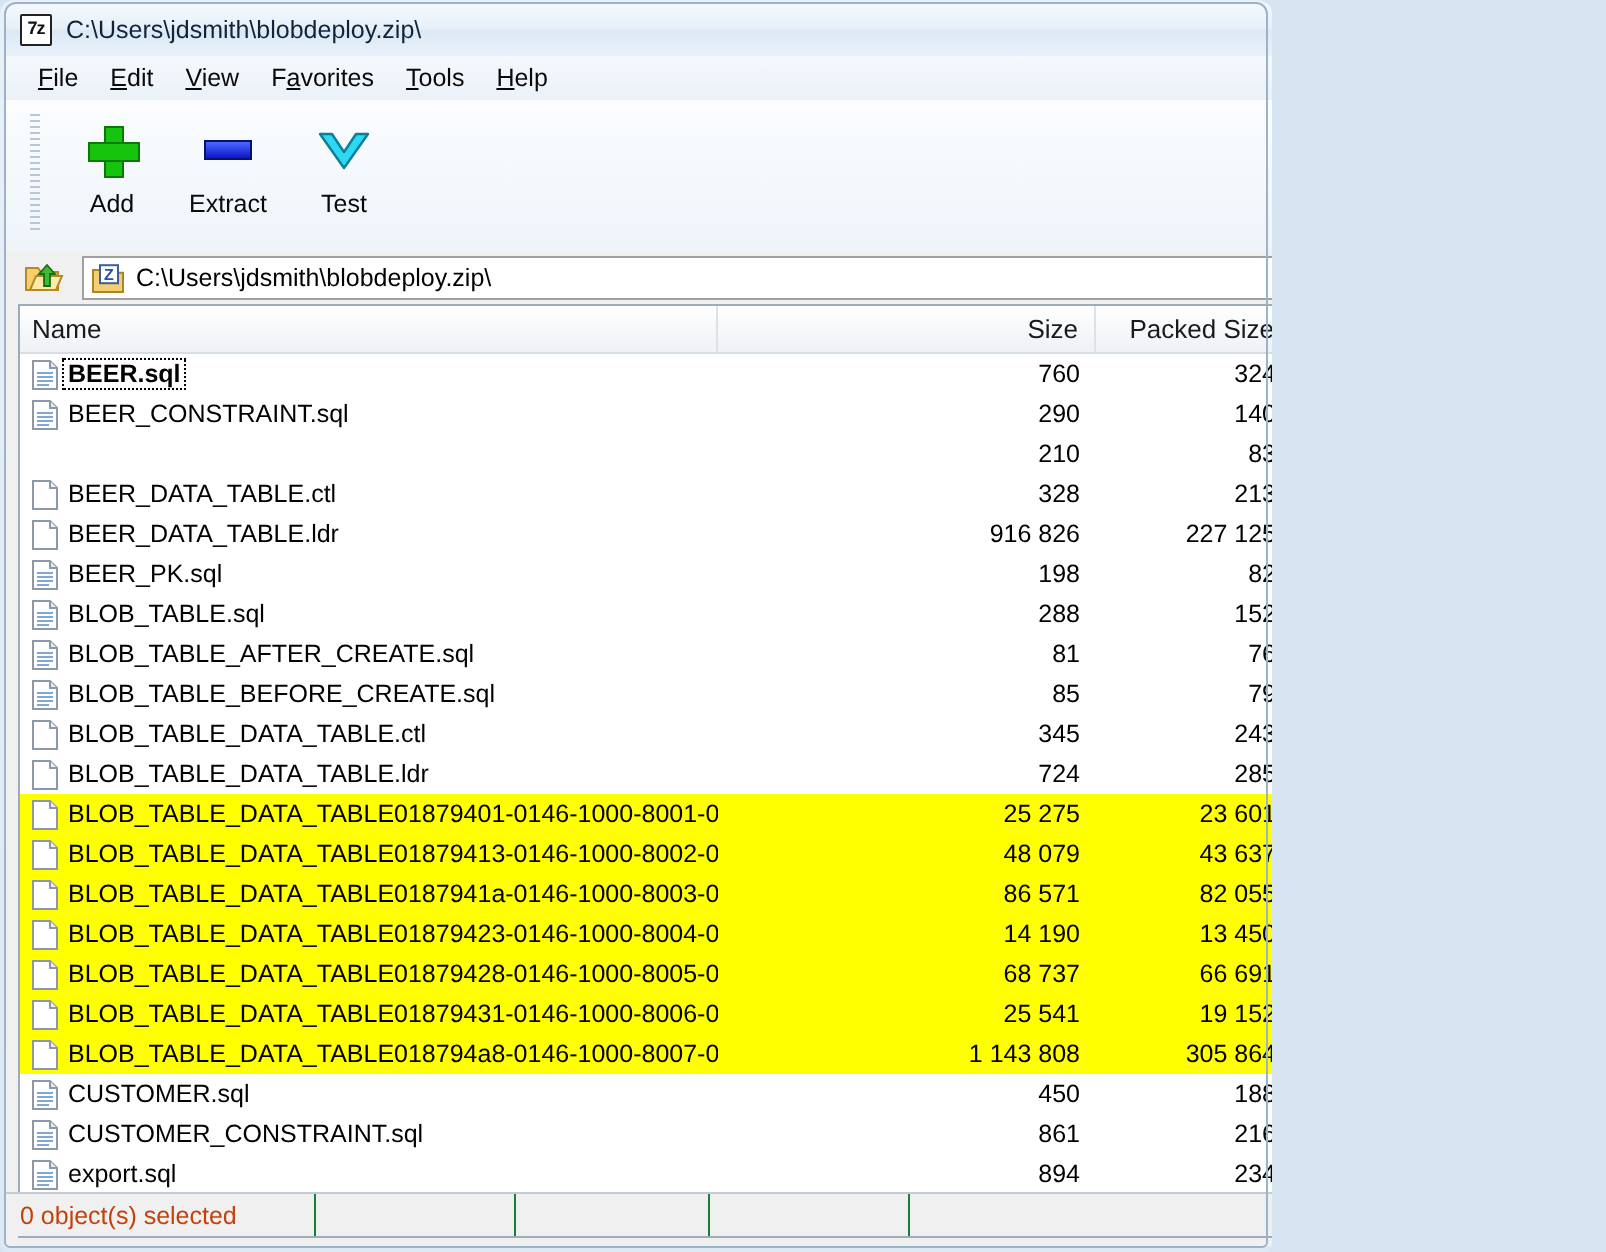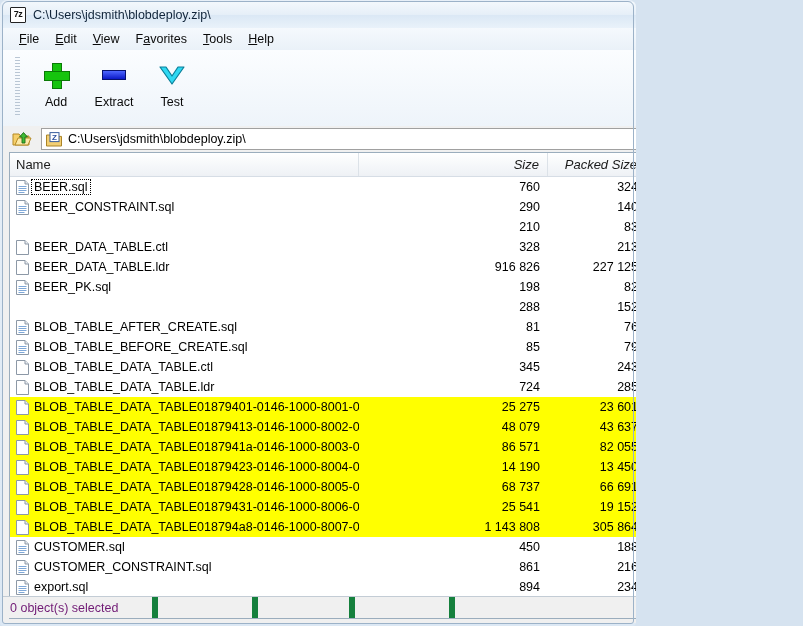--- a/index.html
+++ b/index.html
@@ -228,21 +228,21 @@
   .hcell {
     position: absolute; top: 0;
     height: 23px;
     font-size: 13px;
     color: #1a1a1a;
     display: flex; align-items: center;
     border-right: 1px solid #dce2e8;
     padding: 0 6px;
     white-space: nowrap;
   }
-  .hcell.right { justify-content: flex-end; font-style: italic; }
+  .hcell.right { justify-content: flex-end; }
 
   #rows {
     position: relative;
     height: 421px;
     overflow: hidden;
   }
   .row {
     position: relative;
     height: 20px;
     width: 100%;
@@ -262,20 +262,21 @@
   .c-size  { left: 349px; width: 189px; padding-right: 8px; }
   .c-pack  { left: 538px; width: 98px;  padding-right: 8px; }
   .c-mod   { left: 636px; width: 97px;  padding-left: 6px; }
   .c-crt   { left: 733px; width: 58px;  padding-left: 6px; }
 
   .focusbox {
     outline: 1px dotted #000;
     outline-offset: 0px;
     padding: 0 2px;
     margin-left: -2px;
+    font-weight: bold;
   }
 
   
   .ficon { width: 13px; height: 15px; flex: 0 0 auto; margin-right: 5px; }
 
   
   #hscroll {
     position: absolute;
     left: 6px; top: 573px;
     width: 791px; height: 18px;
@@ -315,23 +316,23 @@
     left: 3px; top: 596px;
     width: 797px; height: 22px;
     background: #f0f0f0;
     border-top: 1px solid #c3ccd5;
     display: flex; align-items: center;
   }
   .sb-cell {
     height: 21px;
     display: flex; align-items: center;
     font-size: 12.5px;
-    color: #701a75;
+    color: #c2410c;
     padding-left: 7px;
-    border-right: 6px solid #15803d;
+    border-right: 1px solid #15803d;
     white-space: nowrap;
   }
   .sb1 { width: 155px; }
   .sb2 { width: 100px; }
   .sb3 { width: 97px; }
   .sb4 { width: 100px; }
 </style>
 </head>
 <body>
 
@@ -502,20 +503,33 @@
                 </g>
               </svg>
               <span>BEER_PK.sql</span>
             </div>
             <div class="cell c-size right">198</div>
             <div class="cell c-pack right">82</div>
             <div class="cell c-mod">2014-05-15 16:16</div>
             <div class="cell c-crt"></div>
           </div>
           <div class="row">
+            <div class="cell c-name">
+              <svg class="ficon" viewBox="0 0 13 15">
+                <path d="M0.5 0.5 L9 0.5 L12.5 4 L12.5 14.5 L0.5 14.5 Z" fill="#ffffff" stroke="#8c98a6" stroke-width="1"></path>
+                <path d="M9 0.5 L9 4 L12.5 4" fill="#e4e9ef" stroke="#8c98a6" stroke-width="1"></path>
+                <g stroke="#7fa8d8" stroke-width="1">
+                  <line x1="2.5" y1="6.5" x2="10.5" y2="6.5"></line>
+                  <line x1="2.5" y1="8.5" x2="10.5" y2="8.5"></line>
+                  <line x1="2.5" y1="10.5" x2="10.5" y2="10.5"></line>
+                  <line x1="2.5" y1="12.5" x2="8.5" y2="12.5"></line>
+                </g>
+              </svg>
+              <span>BLOB_TABLE.sql</span>
+            </div>
             <div class="cell c-size right">288</div>
             <div class="cell c-pack right">152</div>
             <div class="cell c-mod">2014-05-15 16:16</div>
             <div class="cell c-crt"></div>
           </div>
           <div class="row">
             <div class="cell c-name">
               <svg class="ficon" viewBox="0 0 13 15">
                 <path d="M0.5 0.5 L9 0.5 L12.5 4 L12.5 14.5 L0.5 14.5 Z" fill="#ffffff" stroke="#8c98a6" stroke-width="1"></path>
                 <path d="M9 0.5 L9 4 L12.5 4" fill="#e4e9ef" stroke="#8c98a6" stroke-width="1"></path>

